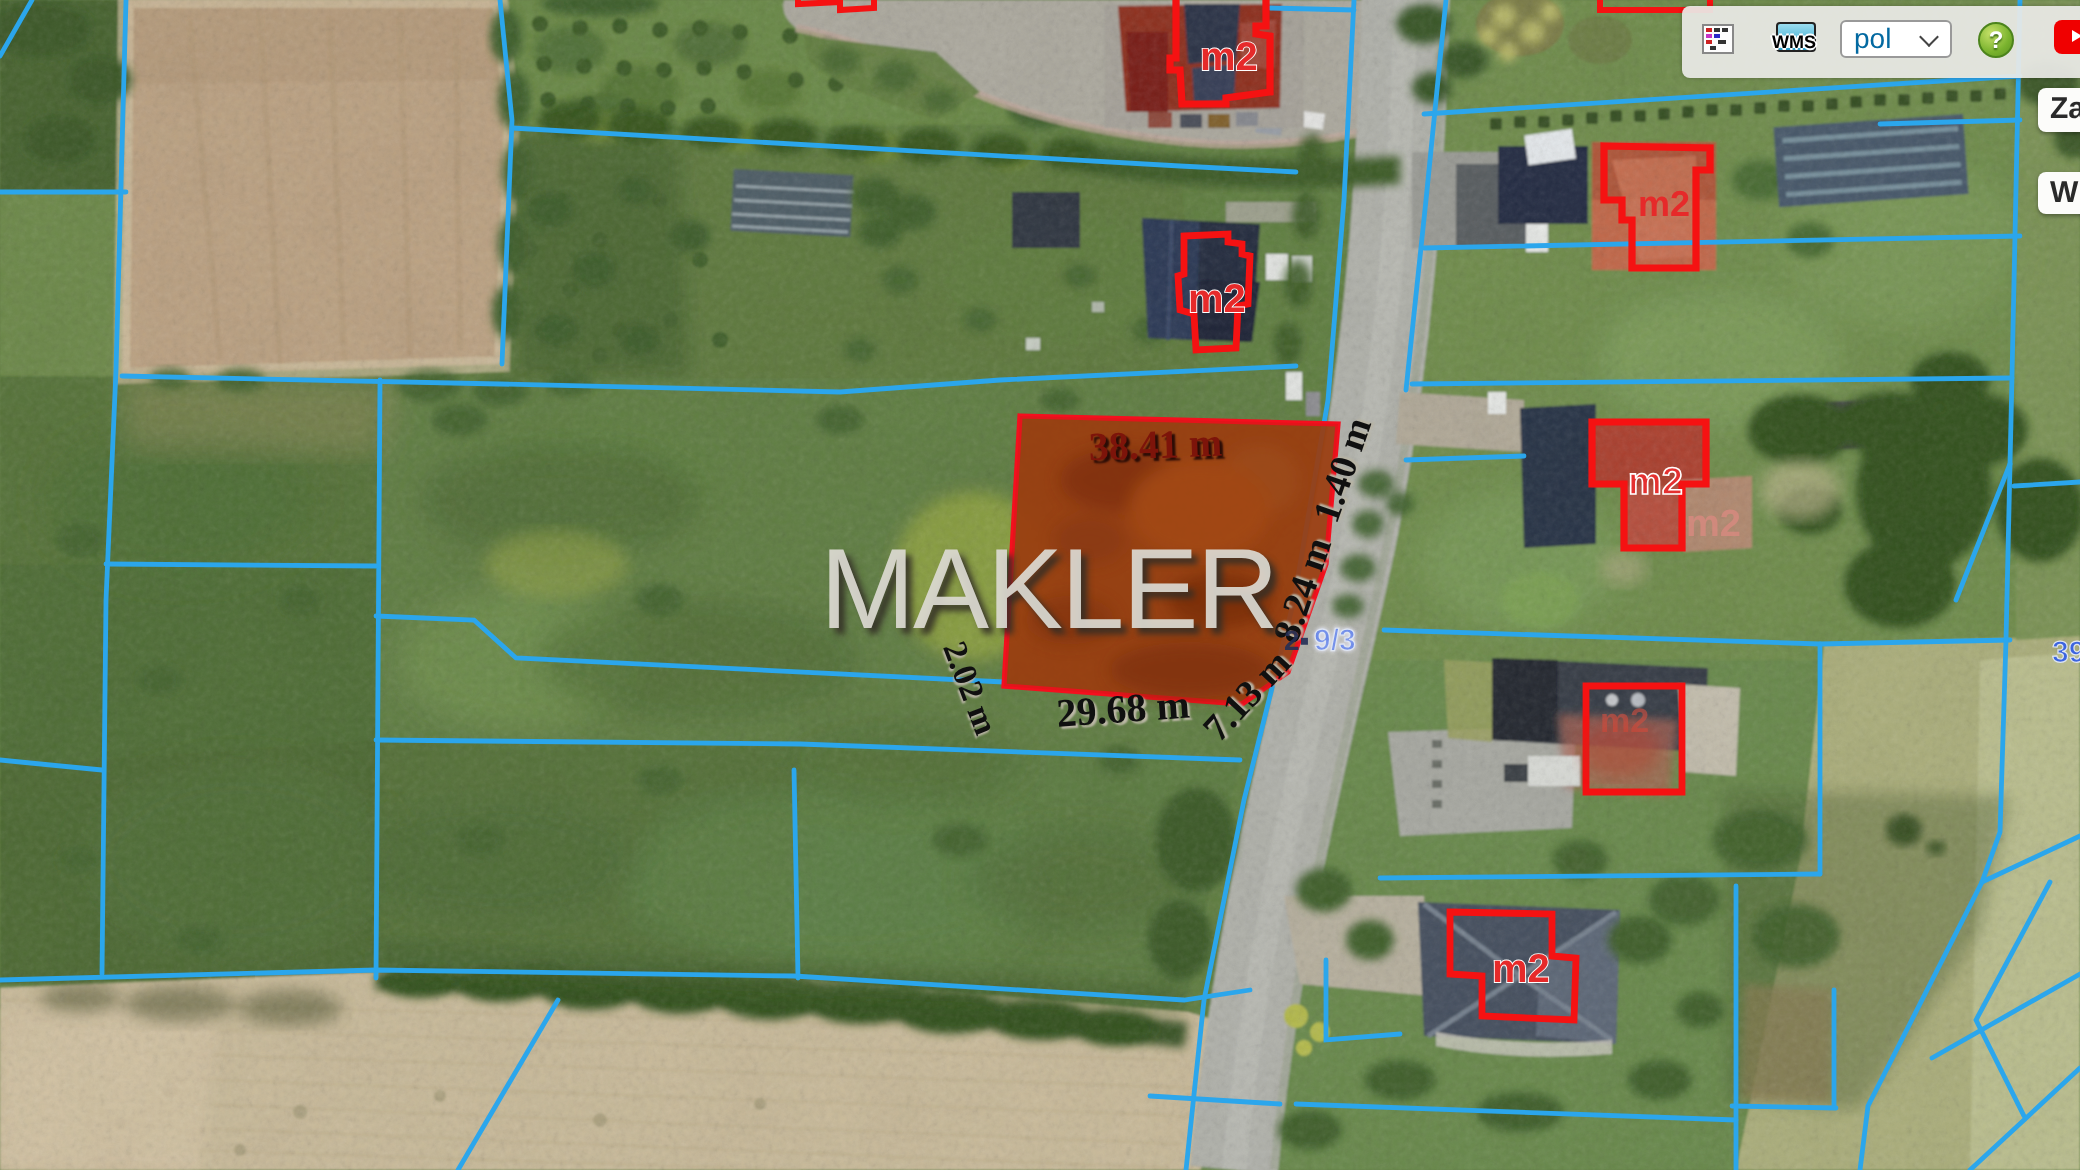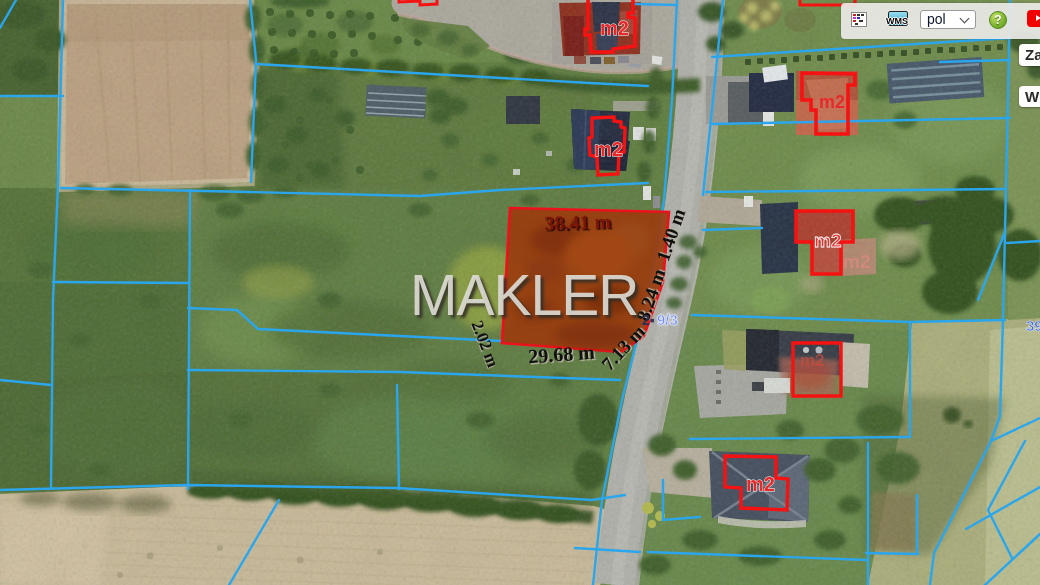--- a/index.html
+++ b/index.html
@@ -723,21 +723,21 @@
     <div style="position:absolute;left:1px;top:4px;width:3px;height:2px;background:#c633c6;"></div>
     <div style="position:absolute;left:5px;top:4px;width:3px;height:2px;background:#2a2ac8;"></div>
     <div style="position:absolute;left:1px;top:7px;width:3px;height:2px;background:#cc2222;"></div>
     <div style="position:absolute;left:7px;top:7px;width:4px;height:2px;background:#333;"></div>
     <div style="position:absolute;left:3px;top:10px;width:3px;height:1.5px;background:#333;"></div>
   </div>
 
   <div style="position:absolute;left:47px;top:8px;width:18px;height:13px;background:linear-gradient(#9adef0,#2a9ec8);border:1.5px solid #222;border-radius:2px;"></div>
   <div style="position:absolute;left:45px;top:13px;font-size:9px;font-weight:bold;color:#000;text-shadow:-1px 0 #fff,1px 0 #fff,0 -1px #fff,0 1px #fff;">WMS</div>
 
-  <div style="position:absolute;left:79px;top:7px;width:48px;height:17px;background:#fff;border:1.5px solid #999;border-radius:3px;font-size:14px;color:#0f172a;padding-left:6px;line-height:17px;">pol<span style="position:absolute;right:7px;top:4px;width:6px;height:6px;border-right:1.8px solid #444;border-bottom:1.8px solid #444;transform:rotate(45deg);"></span></div>
+  <div style="position:absolute;left:79px;top:7px;width:48px;height:17px;background:#fff;border:1.5px solid #999;border-radius:3px;font-size:14px;color:#0369a1;padding-left:6px;line-height:17px;">pol<span style="position:absolute;right:7px;top:4px;width:6px;height:6px;border-right:1.8px solid #444;border-bottom:1.8px solid #444;transform:rotate(45deg);"></span></div>
 
   <div style="position:absolute;left:148px;top:8px;width:16px;height:16px;border-radius:50%;background:radial-gradient(circle at 35% 30%,#c8e26a,#7ab32e 60%,#5a9220);border:1px solid #4c841c;color:#fff;font-weight:bold;font-size:12px;text-align:center;line-height:16px;text-shadow:0 1px 1px #3a6a12;">?</div>
 
   <div style="position:absolute;left:186px;top:7px;width:14px;height:17px;background:#f00000;border-radius:4px 0 0 4px;">
         <span style="position:absolute;left:9px;top:5px;width:0;height:0;border-left:5px solid #fff;border-top:3.5px solid transparent;border-bottom:3.5px solid transparent;"></span>
       </div>
 </div>
 
 <div style="position:absolute;left:1019px;top:44px;width:21px;height:22px;background:#fcfcfa;border-radius:4px 0 0 4px;box-shadow:0 1px 2px rgba(0,0,0,0.35);font-size:15px;font-weight:bold;color:#2a2a2a;padding-left:6px;line-height:22px;">Za</div>
 

